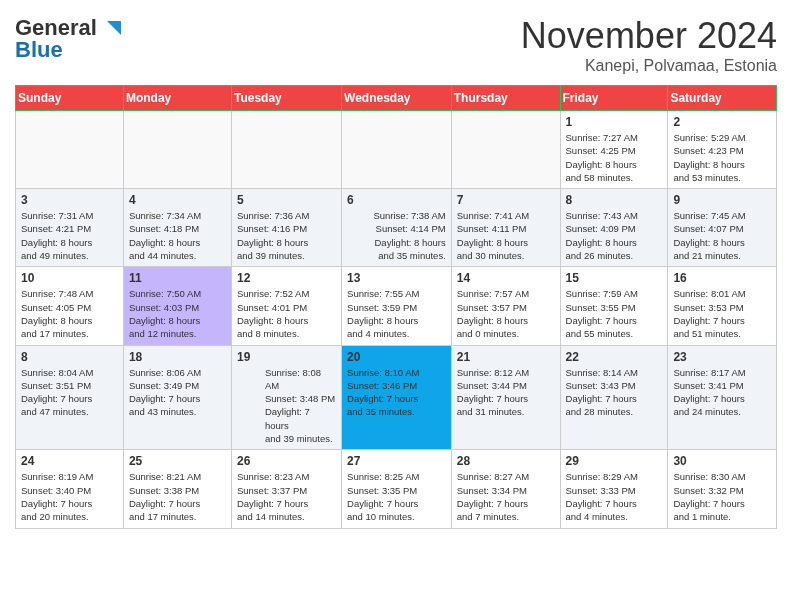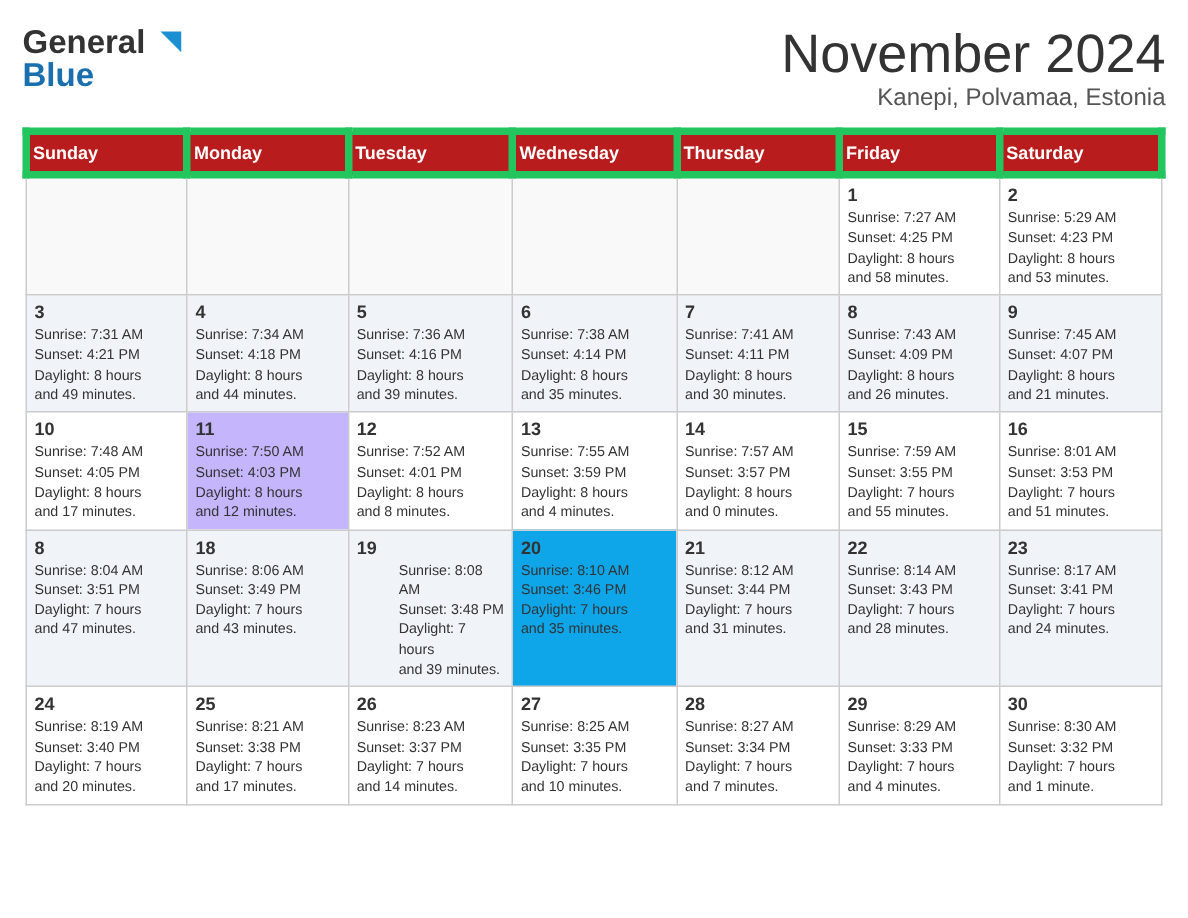--- a/index.html
+++ b/index.html
@@ -10,21 +10,21 @@
     .header { display: flex; justify-content: space-between; align-items: flex-start; margin-bottom: 10px; }
     
     .logo { display: flex; flex-direction: column; }
     
     .title-section { text-align: right; }
     .month-title { font-size: 36px; color: #333; font-weight: normal; }
     .location { font-size: 16px; color: #555; }
     
     .calendar { width: 100%; border-collapse: collapse; font-size: 10px; }
     
-    .calendar th { background: #b91c1c; color: white; text-align: left; padding: 5px 2px; font-size: 12px; font-weight: bold; border: 5px solid #22c55e; }
+    .calendar th { background: #ef4444; color: white; text-align: left; padding: 5px 2px; font-size: 12px; font-weight: bold; border: 1px solid #22c55e; }
     
     .calendar td { border: 1px solid #ccc; vertical-align: top; padding: 4px 5px; height: 78px; width: 113px; }
     
     .day-num { font-size: 12px; font-weight: bold; color: #333; display: block; margin-bottom: 2px; }
     .day-info { font-size: 9.5px; color: #333; line-height: 1.4; }
     
     .empty { background: #f9f9f9; }
   </style>
 </head>
 <body>
@@ -97,21 +97,21 @@
           </td>
           <td style="background: rgb(240, 244, 248);">
             <span class="day-num">5</span>
             <div class="day-info" style="white-space: pre-line;">Sunrise: 7:36 AM
 Sunset: 4:16 PM
 Daylight: 8 hours
 and 39 minutes.</div>
           </td>
           <td style="background: rgb(240, 244, 248);">
             <span class="day-num">6</span>
-            <div class="day-info" style="white-space: pre-line;">Sunrise: 7:38 AM
+            <div class="day-info" style="white-space: pre-line; text-align: right;">Sunrise: 7:38 AM
 Sunset: 4:14 PM
 Daylight: 8 hours
 and 35 minutes.</div>
           </td>
           <td style="background: rgb(240, 244, 248);">
             <span class="day-num">7</span>
             <div class="day-info" style="white-space: pre-line;">Sunrise: 7:41 AM
 Sunset: 4:11 PM
 Daylight: 8 hours
 and 30 minutes.</div>

